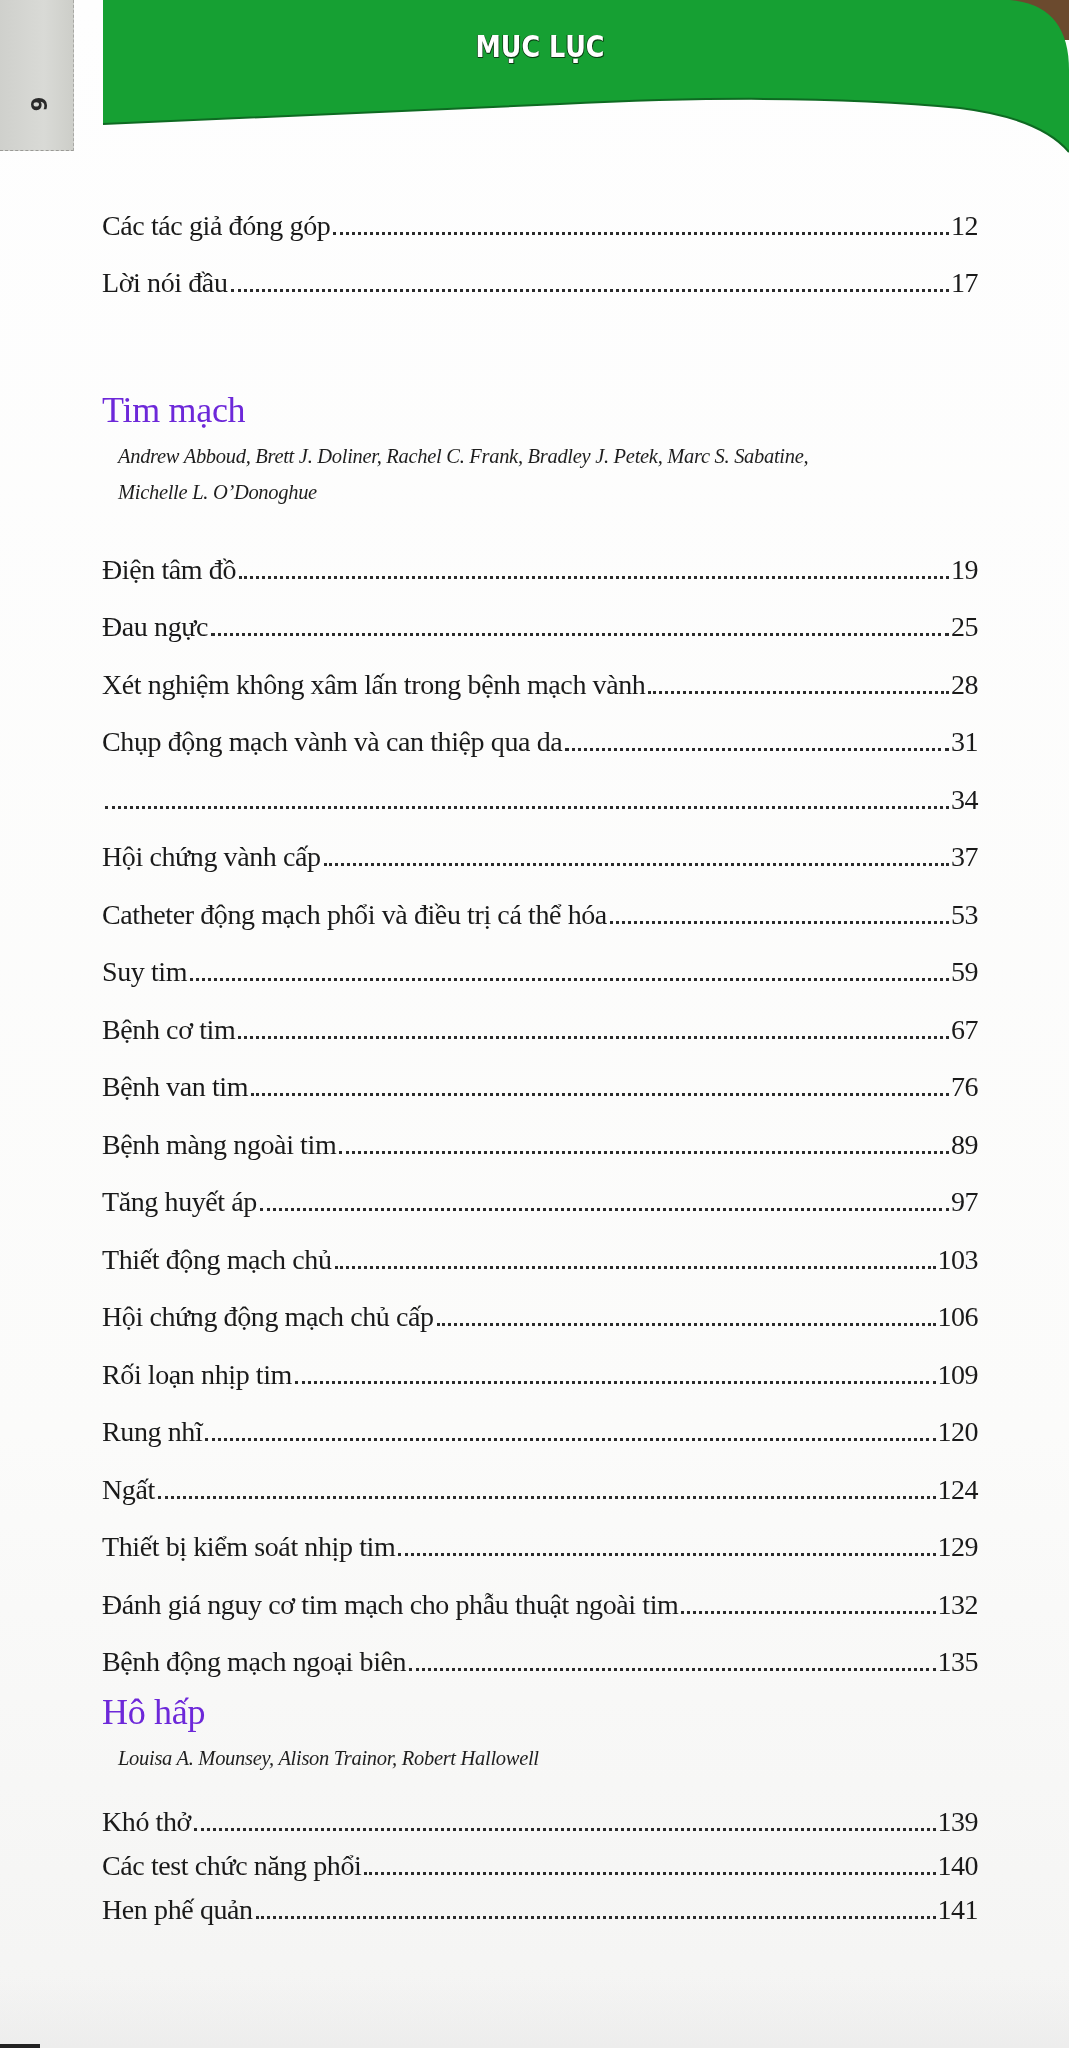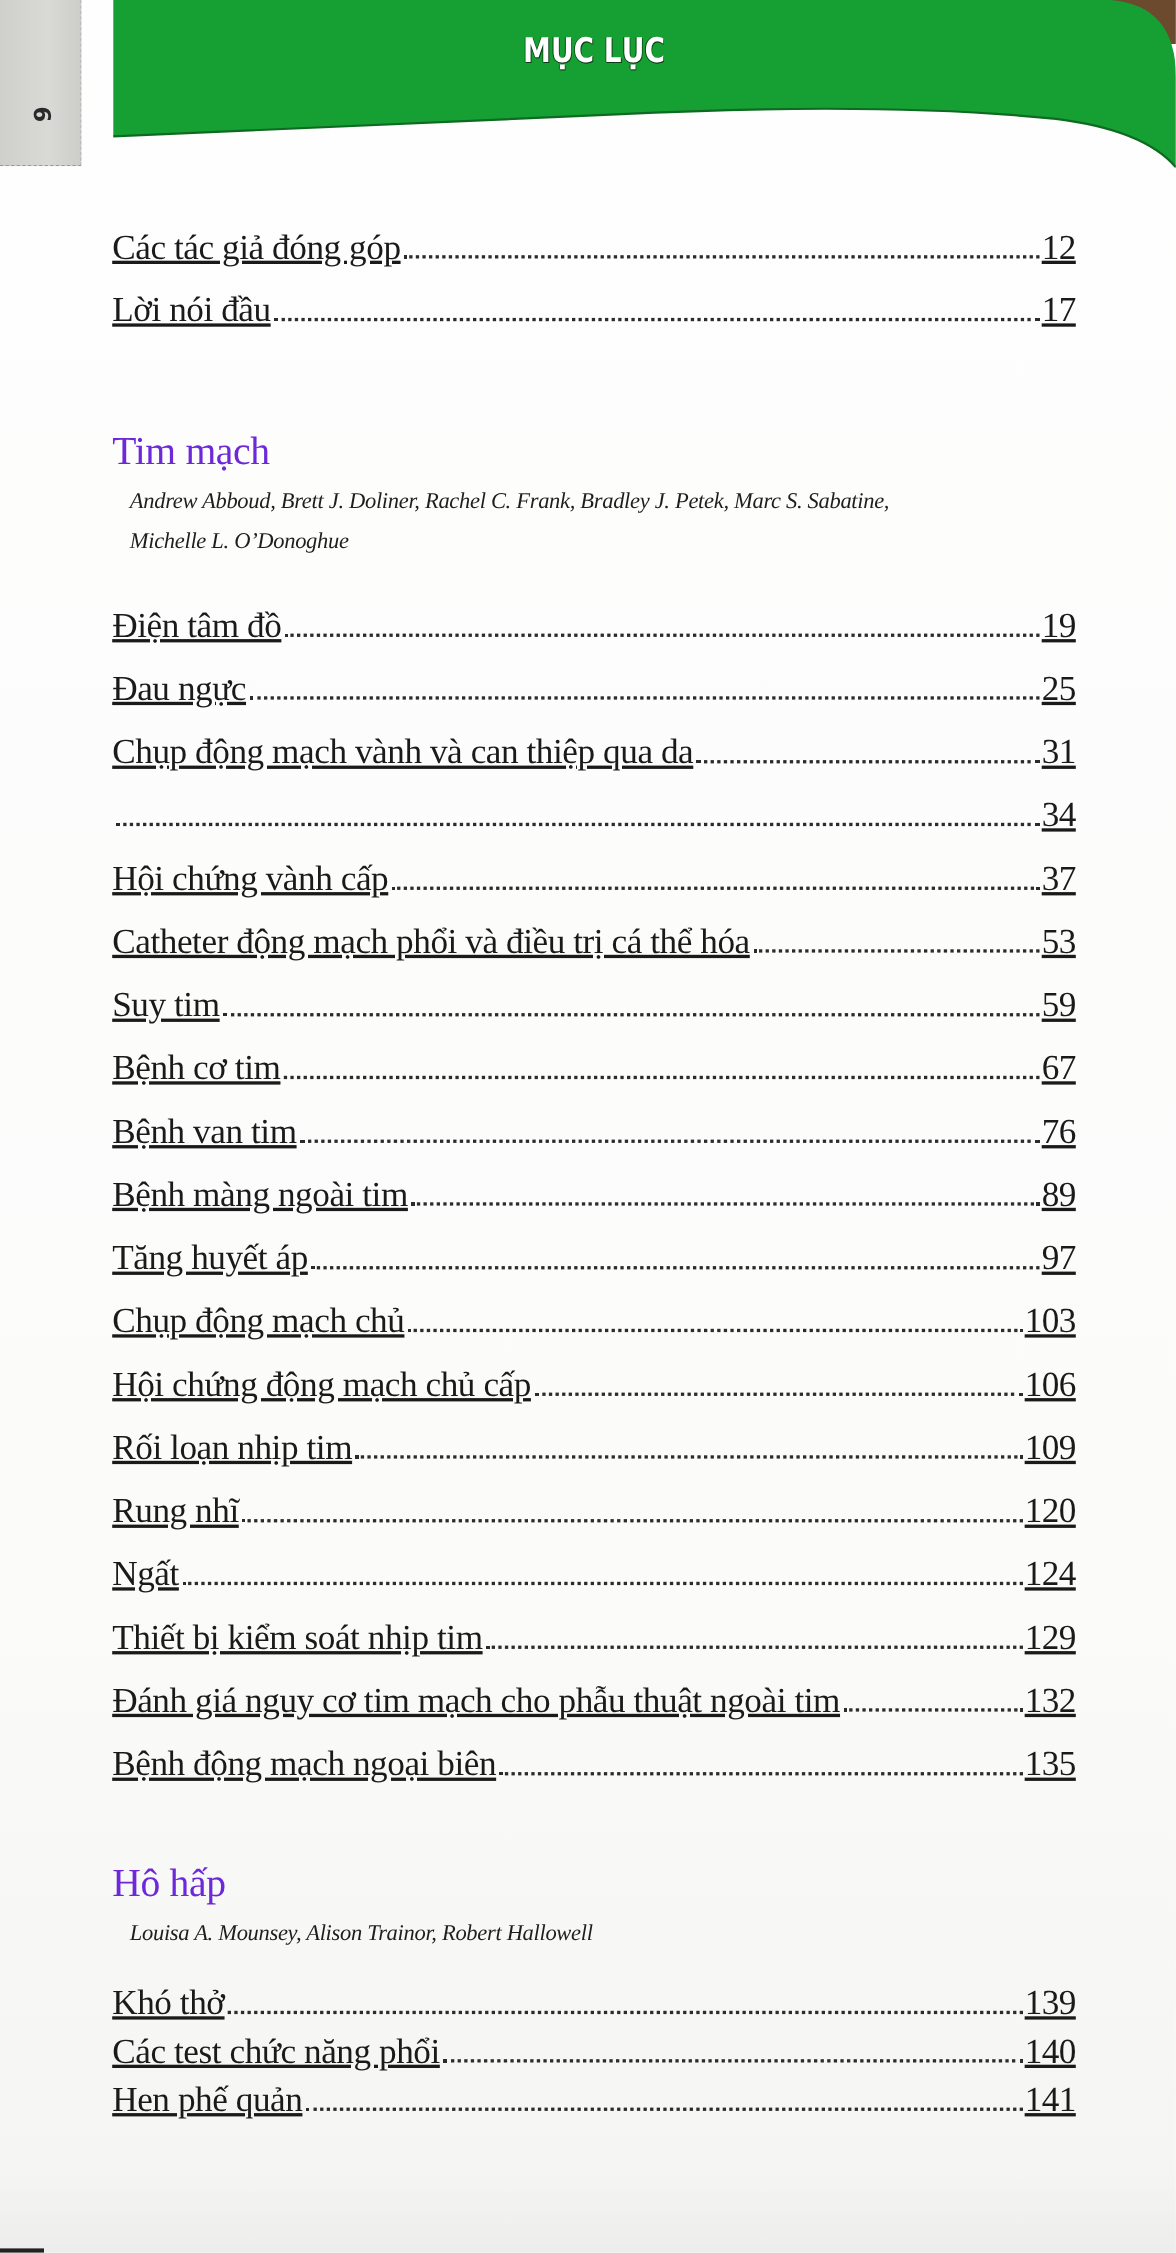--- a/index.html
+++ b/index.html
@@ -69,24 +69,23 @@
     .toc {
       position: absolute;
       left: 102px;
       top: 182px;
       width: 876px;
     }
     .toc-row {
       display: flex;
       align-items: flex-end;
       height: 57.5px;
-      font-size: 32px;
+      font-size: 28px;
       line-height: 1;
       transform-origin: left bottom;
-      text-decoration: underline;
     }
     .toc-label {
       white-space: nowrap;
       letter-spacing: -0.4px;
     }
     .toc-leader {
       flex: 1;
       margin: 0 2px 5px 3px;
       border-bottom: 3px dotted #2b2b2b;
       height: 0;
@@ -184,20 +183,25 @@
         <span class="toc-label">Điện tâm đồ</span>
         <span class="toc-leader"></span>
         <span class="toc-page">19</span>
       </div>
     <div class="toc-row">
         <span class="toc-label">Đau ngực</span>
         <span class="toc-leader"></span>
         <span class="toc-page">25</span>
       </div>
     <div class="toc-row">
+        <span class="toc-label">Xét nghiệm không xâm lấn trong bệnh mạch vành</span>
+        <span class="toc-leader"></span>
+        <span class="toc-page">28</span>
+      </div>
+    <div class="toc-row">
         <span class="toc-label">Chụp động mạch vành và can thiệp qua da</span>
         <span class="toc-leader"></span>
         <span class="toc-page">31</span>
       </div>
     <div class="toc-row">
         <span class="toc-leader"></span>
         <span class="toc-page">34</span>
       </div>
     <div class="toc-row">
         <span class="toc-label">Hội chứng vành cấp</span>
@@ -228,21 +232,21 @@
         <span class="toc-label">Bệnh màng ngoài tim</span>
         <span class="toc-leader"></span>
         <span class="toc-page">89</span>
       </div>
     <div class="toc-row">
         <span class="toc-label">Tăng huyết áp</span>
         <span class="toc-leader"></span>
         <span class="toc-page">97</span>
       </div>
     <div class="toc-row">
-        <span class="toc-label">Chụp động mạch chủ</span>
+        <span class="toc-label">Thiết động mạch chủ</span>
         <span class="toc-leader"></span>
         <span class="toc-page">103</span>
       </div>
     <div class="toc-row">
         <span class="toc-label">Hội chứng động mạch chủ cấp</span>
         <span class="toc-leader"></span>
         <span class="toc-page">106</span>
       </div>
     <div class="toc-row">
         <span class="toc-label">Rối loạn nhịp tim</span>

